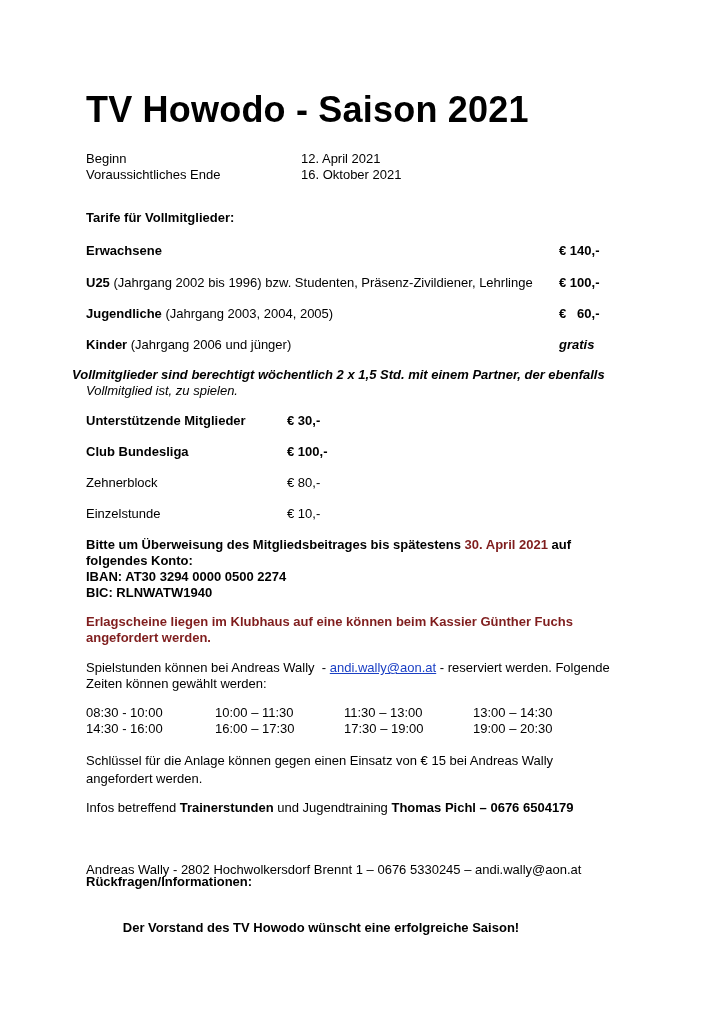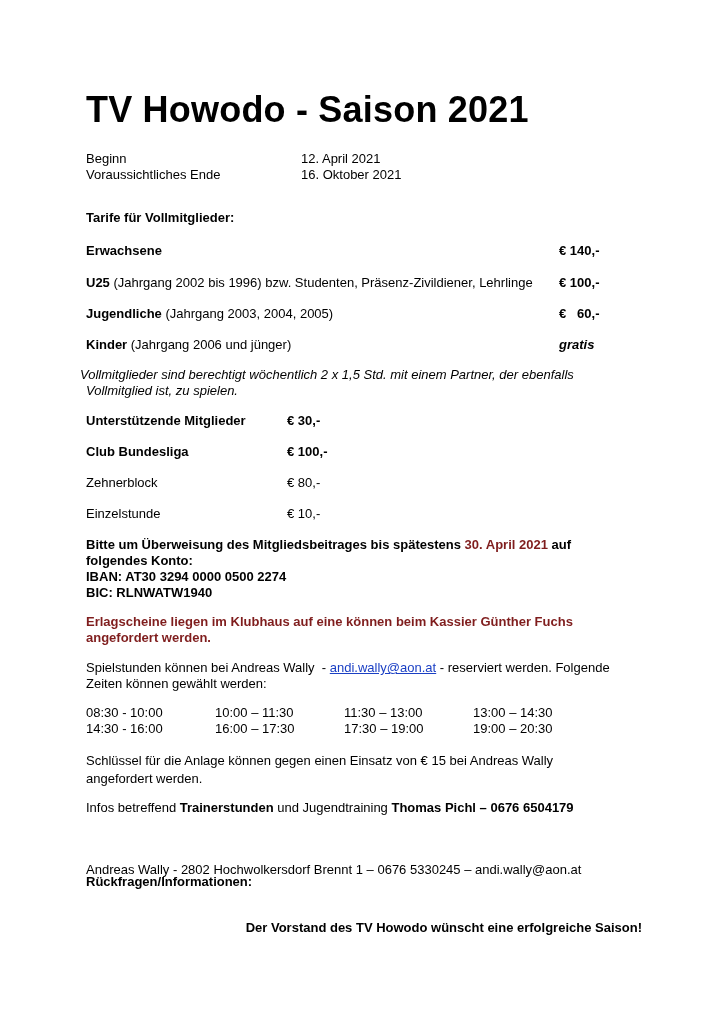--- a/index.html
+++ b/index.html
@@ -6,21 +6,21 @@
   body {
     width: 724px; height: 1024px; position: relative; overflow: hidden;
     font-family: "Liberation Sans", sans-serif; color: #000000; font-size: 13px;
   }
   .abs { position: absolute; white-space: nowrap; line-height: 16px; }
   .title { left: 86px; top: 86px; font-size: 36px; font-weight: bold; line-height: 48px; letter-spacing: 0.2px; }
   .b { font-weight: bold; }
   .i { font-style: italic; }
   .red { color: #7f1d1d; }
   .link { color: #1a3fc4; text-decoration: underline; cursor: pointer; }
-  .center { left: 0; width: 642px; text-align: right; }
+  .center { left: 0; width: 642px; text-align: center; }
 </style>
 </head>
 <body>
 
 <div class="abs title">TV Howodo - Saison 2021</div>
 
 <div class="abs" style="left:86px; top:151px;">Beginn</div>
 <div class="abs" style="left:301px; top:151px;">12. April 2021</div>
 <div class="abs" style="left:86px; top:167px;">Voraussichtliches Ende</div>
 <div class="abs" style="left:301px; top:167px;">16. Oktober 2021</div>
@@ -40,21 +40,21 @@
 <div class="abs" style="left:86px; top:306px;">
   <span class="b">Jugendliche</span><span> (Jahrgang  2003, 2004, 2005)</span>
 </div>
 <div class="abs b" style="left:559px; top:306px; white-space:pre;">€   60,-</div>
 
 <div class="abs" style="left:86px; top:337px;">
   <span class="b">Kinder</span><span> (Jahrgang 2006 und jünger)</span>
 </div>
 <div class="abs b" style="left:559px; top:337px;font-style:italic;">gratis</div>
 
-<div class="abs i" style="left:80px; top:367px;">Vollmitglieder sind berechtigt wöchentlich 2 x 1,5 Std. mit einem Partner, der ebenfalls</div>
+<div class="abs i" style="left:72px; top:367px;font-weight:bold;">Vollmitglieder sind berechtigt wöchentlich 2 x 1,5 Std. mit einem Partner, der ebenfalls</div>
 <div class="abs i" style="left:86px; top:383px;">Vollmitglied ist, zu spielen.</div>
 
 <div class="abs b" style="left:86px; top:413px;">Unterstützende Mitglieder</div>
 <div class="abs b" style="left:287px; top:413px;">€ 30,-</div>
 <div class="abs b" style="left:86px; top:444px;">Club Bundesliga</div>
 <div class="abs b" style="left:287px; top:444px;">€ 100,-</div>
 <div class="abs" style="left:86px; top:475px;">Zehnerblock</div>
 <div class="abs" style="left:287px; top:475px;">€ 80,-</div>
 <div class="abs" style="left:86px; top:506px;">Einzelstunde</div>
 <div class="abs" style="left:287px; top:506px;">€ 10,-</div>

